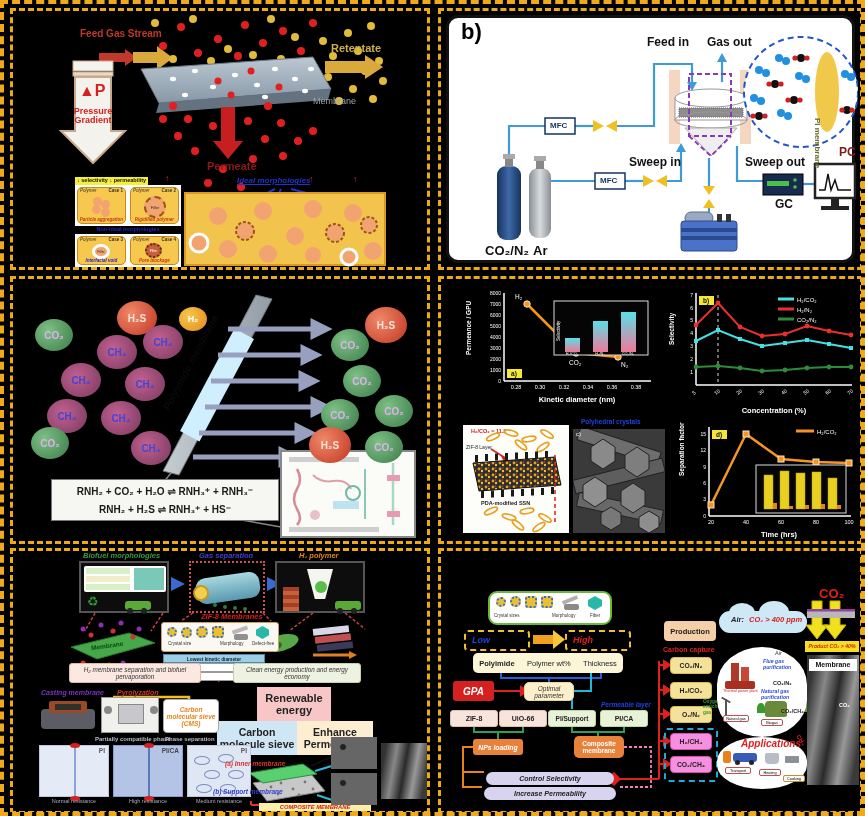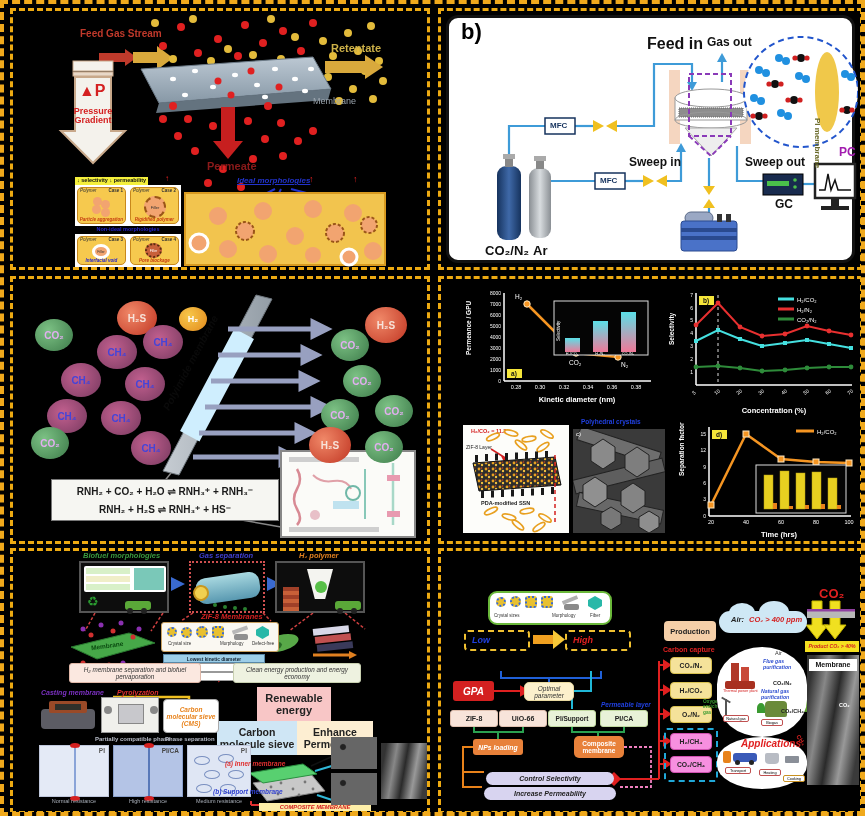--- a/index.html
+++ b/index.html
@@ -351,26 +351,26 @@
           <g>
                 <circle cx="398" cy="92" r="4" fill="#111"></circle>
                 <circle cx="393" cy="92" r="2.6" fill="#d02020"></circle>
                 <circle cx="403" cy="92" r="2.6" fill="#d02020"></circle>
               </g>
         </g>
       </g>
     </svg>
     <div class="txt" style="left:101px;top:104px;font-size:8px;font-weight:bold;color:#16335e;">MFC</div>
     <div class="txt" style="left:151px;top:159px;font-size:8px;font-weight:bold;color:#16335e;">MFC</div>
-    <div class="txt" style="left:198px;top:18px;font-size:16px;font-weight:bold;color:#111;">Feed in</div>
+    <div class="txt" style="left:198px;top:18px;font-size:12px;font-weight:bold;color:#111;">Feed in</div>
     <div class="txt" style="left:258px;top:18px;font-size:12px;font-weight:bold;color:#111;">Gas out</div>
     <div class="txt" style="left:180px;top:138px;font-size:12px;font-weight:bold;color:#111;">Sweep in</div>
     <div class="txt" style="left:296px;top:138px;font-size:12px;font-weight:bold;color:#111;">Sweep out</div>
     <div class="txt" style="left:326px;top:180px;font-size:12px;font-weight:bold;color:#111;">GC</div>
-    <div class="txt" style="left:390px;top:128px;font-size:12px;font-weight:bold;color:#a21caf;">PC</div>
+    <div class="txt" style="left:390px;top:128px;font-size:12px;font-weight:bold;color:#7f1d1d;">PC</div>
     <div class="txt" style="left:36px;top:226px;font-size:13px;font-weight:bold;color:#111;">CO₂/N₂</div>
     <div class="txt" style="left:84px;top:226px;font-size:13px;font-weight:bold;color:#111;">Ar</div>
     <div class="txt" style="left:372px;top:100px;transform:rotate(90deg);transform-origin:left top;font-size:8px;font-weight:bold;color:#6a6a2a;">PI membrane</div>
   </div>
 </div>
 
 <div class="panel" style="left:6px;top:272px;width:420px;height:268px;">
   <svg class="abs" style="left:0;top:0;" width="414" height="262" viewBox="0 0 414 262">
     <defs>
       <linearGradient id="mem3" x1="0" y1="0" x2="1" y2="0">
@@ -964,20 +964,25 @@
     <div class="txt" style="left:4px;top:21px;font-size:4.5px;color:#333;">Crystal sizes</div>
     <div class="txt" style="left:62px;top:21px;font-size:4.5px;color:#333;">Morphology</div>
     <div class="txt" style="left:100px;top:21px;font-size:4.5px;color:#333;">Fiber</div>
   </div>
   <div class="abs" style="left:23px;top:79px;width:66px;height:21px;border:2px dashed #f0c030;border-radius:4px;">
     <div class="txt" style="left:6px;top:4px;color:#2040e0;font-weight:bold;font-style:italic;font-size:9px;">Low</div>
   </div>
   <div class="abs" style="left:124px;top:79px;width:66px;height:21px;border:2px dashed #f0c030;border-radius:4px;">
     <div class="txt" style="left:6px;top:4px;color:#e02020;font-weight:bold;font-style:italic;font-size:9px;">High</div>
   </div>
+  <div class="abs" style="left:32px;top:102px;width:150px;height:20px;background:#fcf5d8;border-radius:5px;display:flex;align-items:center;justify-content:space-around;font-weight:bold;font-size:7.5px;color:#222;">
+    <span>Polyimide</span>
+    <span style="font-weight:normal;">Polymer wt%</span>
+    <span style="font-weight:normal;">Thickness</span>
+  </div>
   <div class="abs" style="left:12px;top:130px;width:41px;height:20px;background:#d42020;border-radius:3px;display:flex;align-items:center;justify-content:center;color:#fff;font-weight:bold;font-style:italic;font-size:10px;">GPA</div>
   <div class="abs" style="left:83px;top:131px;width:50px;height:19px;background:#fcf0cc;border:1px solid #e8d8a0;border-radius:5px;display:flex;align-items:center;justify-content:center;text-align:center;font-style:italic;font-size:6.5px;color:#333;">Optimal parameter</div>
   <div class="abs" style="left:9px;top:159px;width:48px;height:17px;background:#f8e4da;border:1px solid #e0c0b0;border-radius:3px;display:flex;align-items:center;justify-content:center;font-weight:bold;font-size:7px;color:#222;">ZIF-8</div>
   <div class="abs" style="left:58px;top:159px;width:48px;height:17px;background:#f8e4da;border:1px solid #e0c0b0;border-radius:3px;display:flex;align-items:center;justify-content:center;font-weight:bold;font-size:7px;color:#222;">UiO-66</div>
   <div class="txt" style="left:160px;top:151px;color:#2040e0;font-weight:bold;font-style:italic;font-size:6.5px;">Permeable layer</div>
   <div class="abs" style="left:107px;top:159px;width:48px;height:17px;background:#e8f2d8;border:1px solid #c0d8a0;border-radius:3px;display:flex;align-items:center;justify-content:center;font-weight:bold;font-size:6.5px;color:#222;">PI/Support</div>
   <div class="abs" style="left:159px;top:159px;width:48px;height:17px;background:#e8f2d8;border:1px solid #c0d8a0;border-radius:3px;display:flex;align-items:center;justify-content:center;font-weight:bold;font-size:7px;color:#222;">PI/CA</div>
   <div class="abs" style="left:32px;top:188px;width:50px;height:16px;background:#e8813a;border-radius:3px;display:flex;align-items:center;justify-content:center;color:#fff;font-weight:bold;font-style:italic;font-size:6.8px;">NPs loading</div>
   <div class="abs" style="left:133px;top:185px;width:50px;height:22px;background:#e8813a;border-radius:5px;display:flex;align-items:center;justify-content:center;text-align:center;color:#fff;font-weight:bold;font-size:6.5px;padding:1px;">Composite membrane</div>
   <div class="pill6" style="left:45px;top:221px;width:128px;height:13px;font-size:7px;line-height:13px;">Control Selectivity</div>

